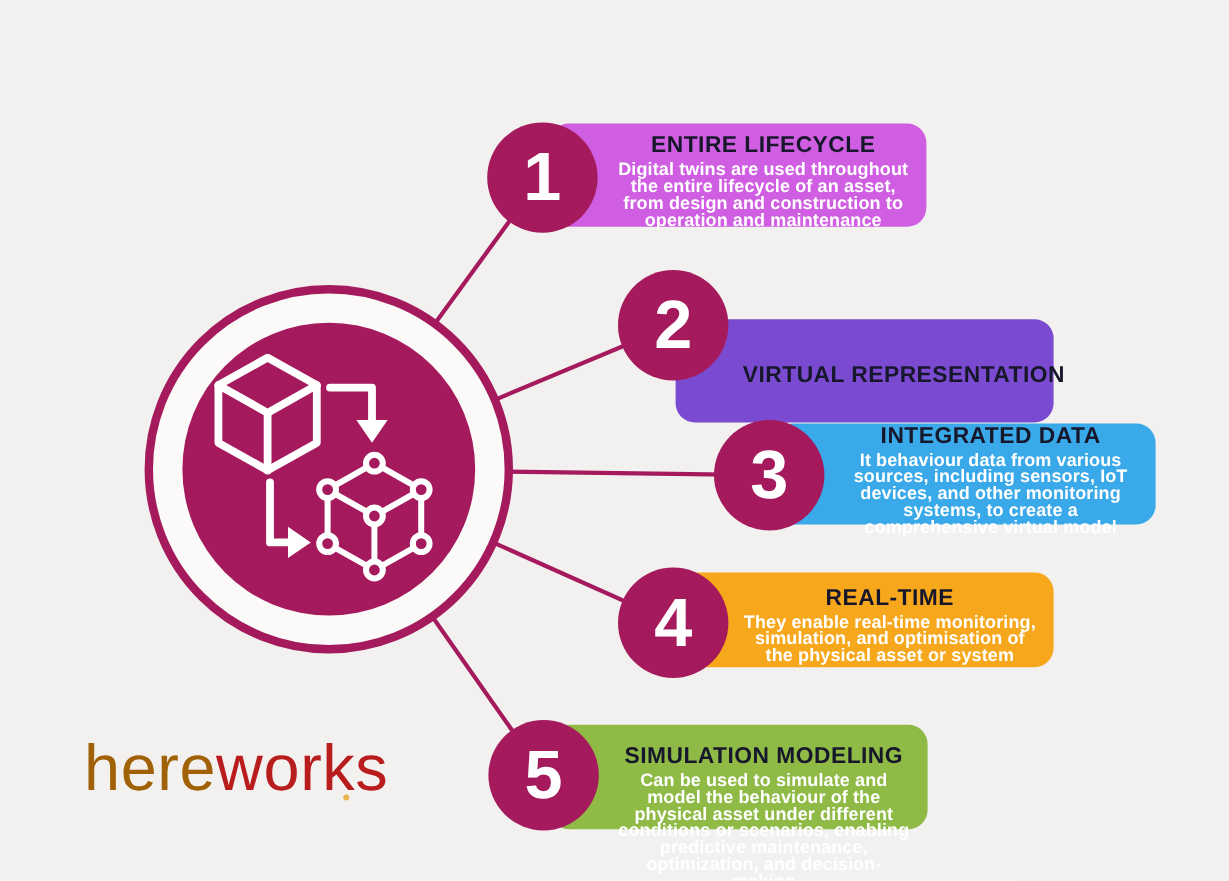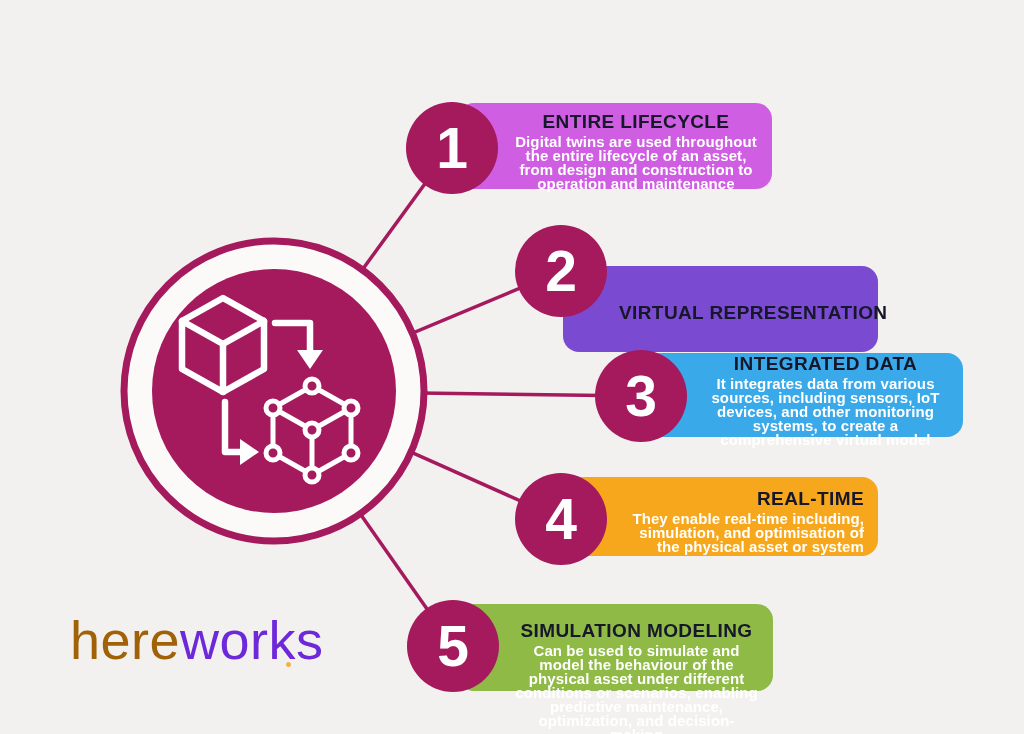--- a/index.html
+++ b/index.html
@@ -80,21 +80,21 @@
   .card-1 { left: 458px; top: 103px; width: 314px; height: 86px; }
   .card-2 { left: 563px; top: 226px; width: 315px; height: 86px; margin-top: 40px; }
   .card-3 { left: 646px; top: 353px; width: 317px; height: 84px; }
   .card-4 { left: 563px; top: 477px; width: 315px; height: 79px; }
   .card-5 { left: 458px; top: 604px; width: 315px; height: 87px; }
 
   
   .logo { position: absolute; left: 70px; top: 612px; }
   .logo-word { font-size: 54px; font-weight: normal; letter-spacing: 0.5px; line-height: 56px; }
   .logo-here { color: #a16207; }
-  .logo-works { color: #6d28d9; position: relative; }
+  .logo-works { color: #b91c1c; position: relative; }
   .logo-kdot {
     position: absolute;
     left: 216px;
     top: 50px;
     width: 5px;
     height: 5px;
     border-radius: 50%;
     background: #edb44e;
   }
   .tagline {
@@ -161,27 +161,27 @@
   </div>
   <div class="num-circle circle-1">1</div>
 
   <div class="card card-2" style="background: rgb(122, 75, 209);">
     <div class="heading">VIRTUAL REPRESENTATION</div>
   </div>
   <div class="num-circle circle-2">2</div>
 
   <div class="card card-3" style="background: rgb(58, 169, 233); align-items: center;">
     <div class="heading">INTEGRATED DATA</div>
-    <div class="body-text">It integrates data from various sources, including sensors, IoT devices, and other monitoring systems, to create a comprehensive virtual model</div>
+    <div class="body-text">It behaviour data from various sources, including sensors, IoT devices, and other monitoring systems, to create a comprehensive virtual model</div>
   </div>
   <div class="num-circle circle-3">3</div>
 
-  <div class="card card-4" style="background: rgb(247, 167, 28); text-align: right;">
+  <div class="card card-4" style="background: rgb(247, 167, 28);">
     <div class="heading">REAL-TIME</div>
-    <div class="body-text">They enable real-time including, simulation, and optimisation of the physical asset or system</div>
+    <div class="body-text">They enable real-time monitoring, simulation, and optimisation of the physical asset or system</div>
   </div>
   <div class="num-circle circle-4">4</div>
 
   <div class="card card-5" style="background: rgb(142, 186, 69); justify-content: space-between;">
     <div class="heading">SIMULATION MODELING</div>
     <div class="body-text">Can be used to simulate and model the behaviour of the physical asset under different conditions or scenarios, enabling predictive maintenance, optimization, and decision-making</div>
   </div>
   <div class="num-circle circle-5">5</div>
 
   <div class="logo">

